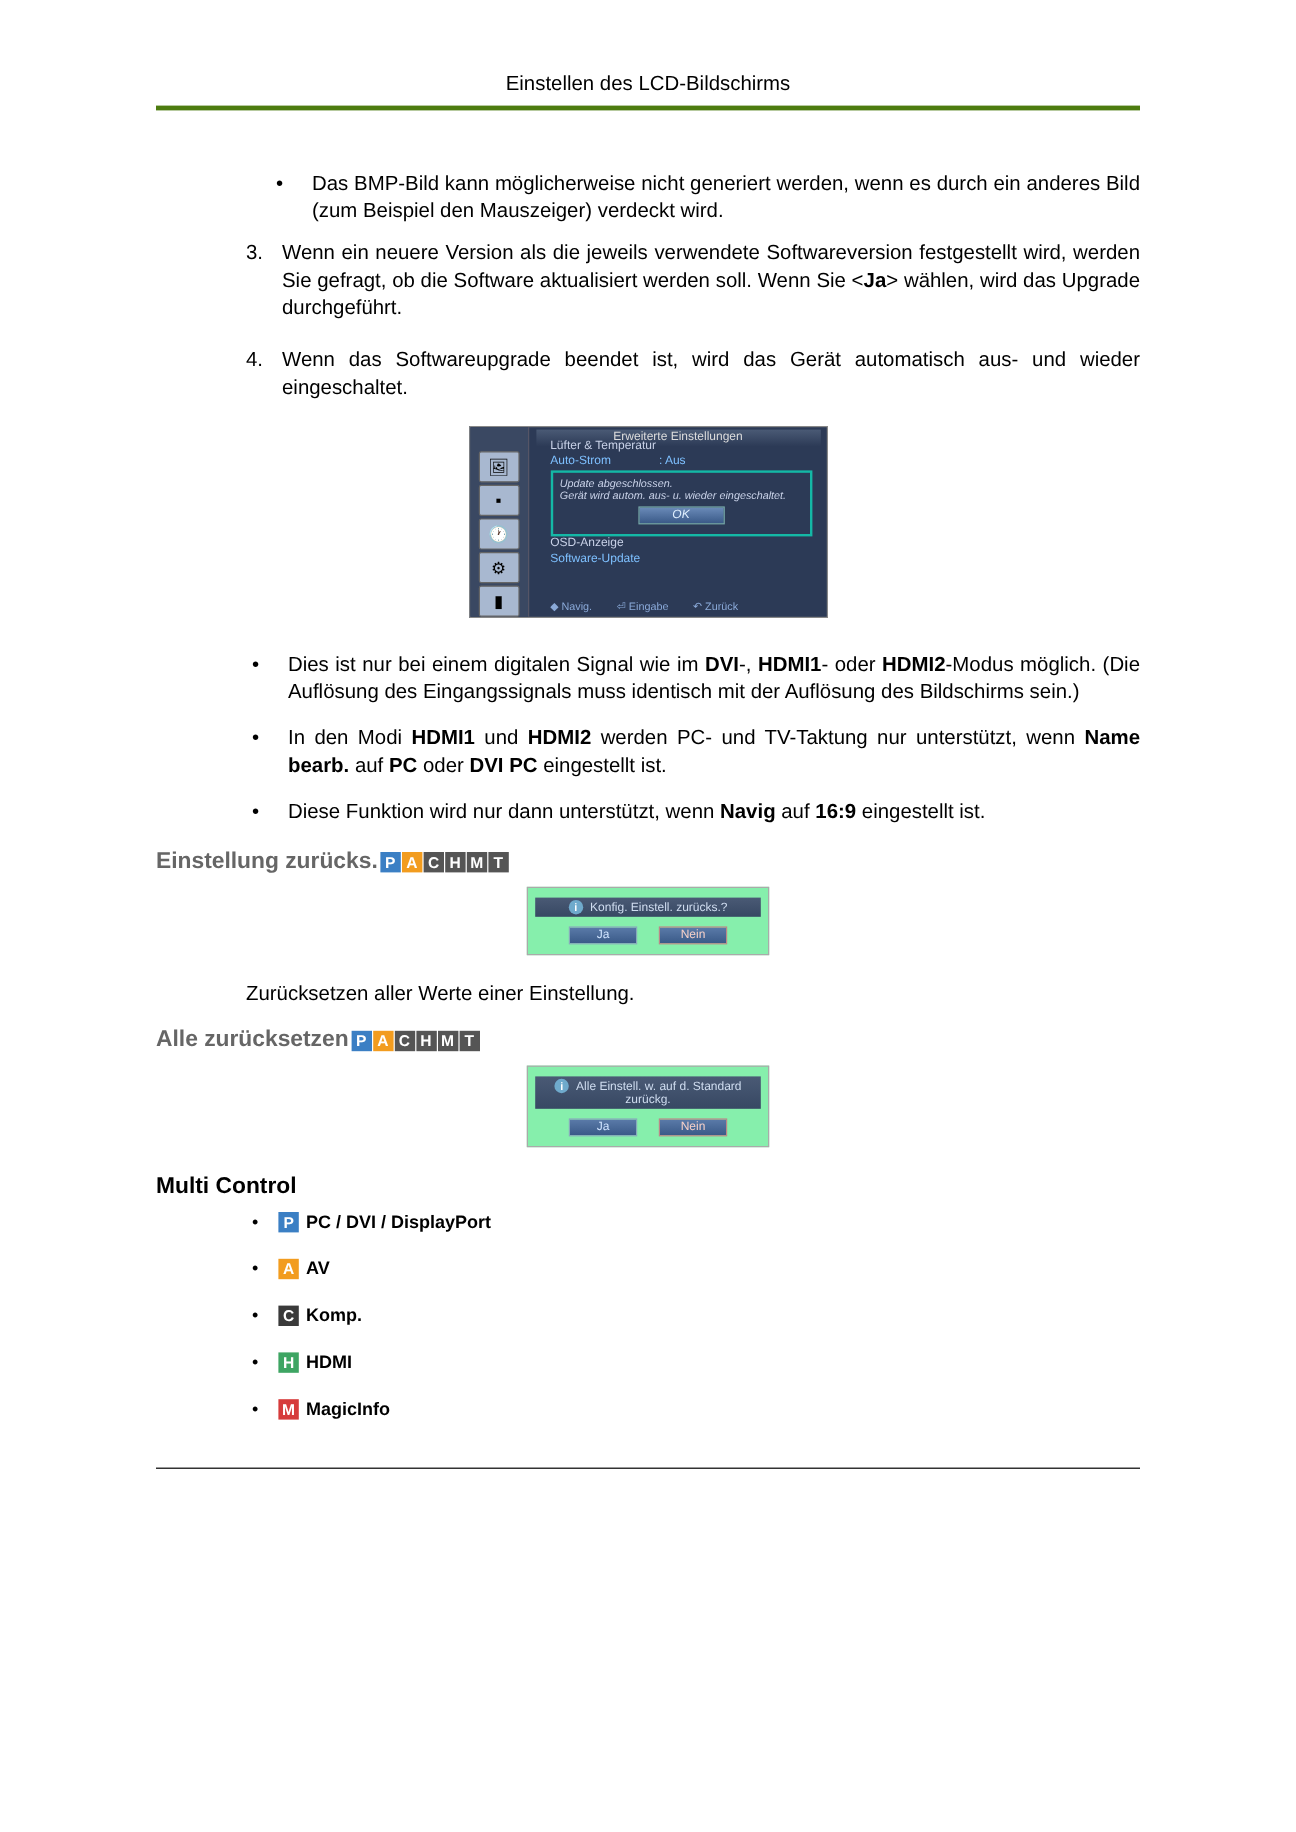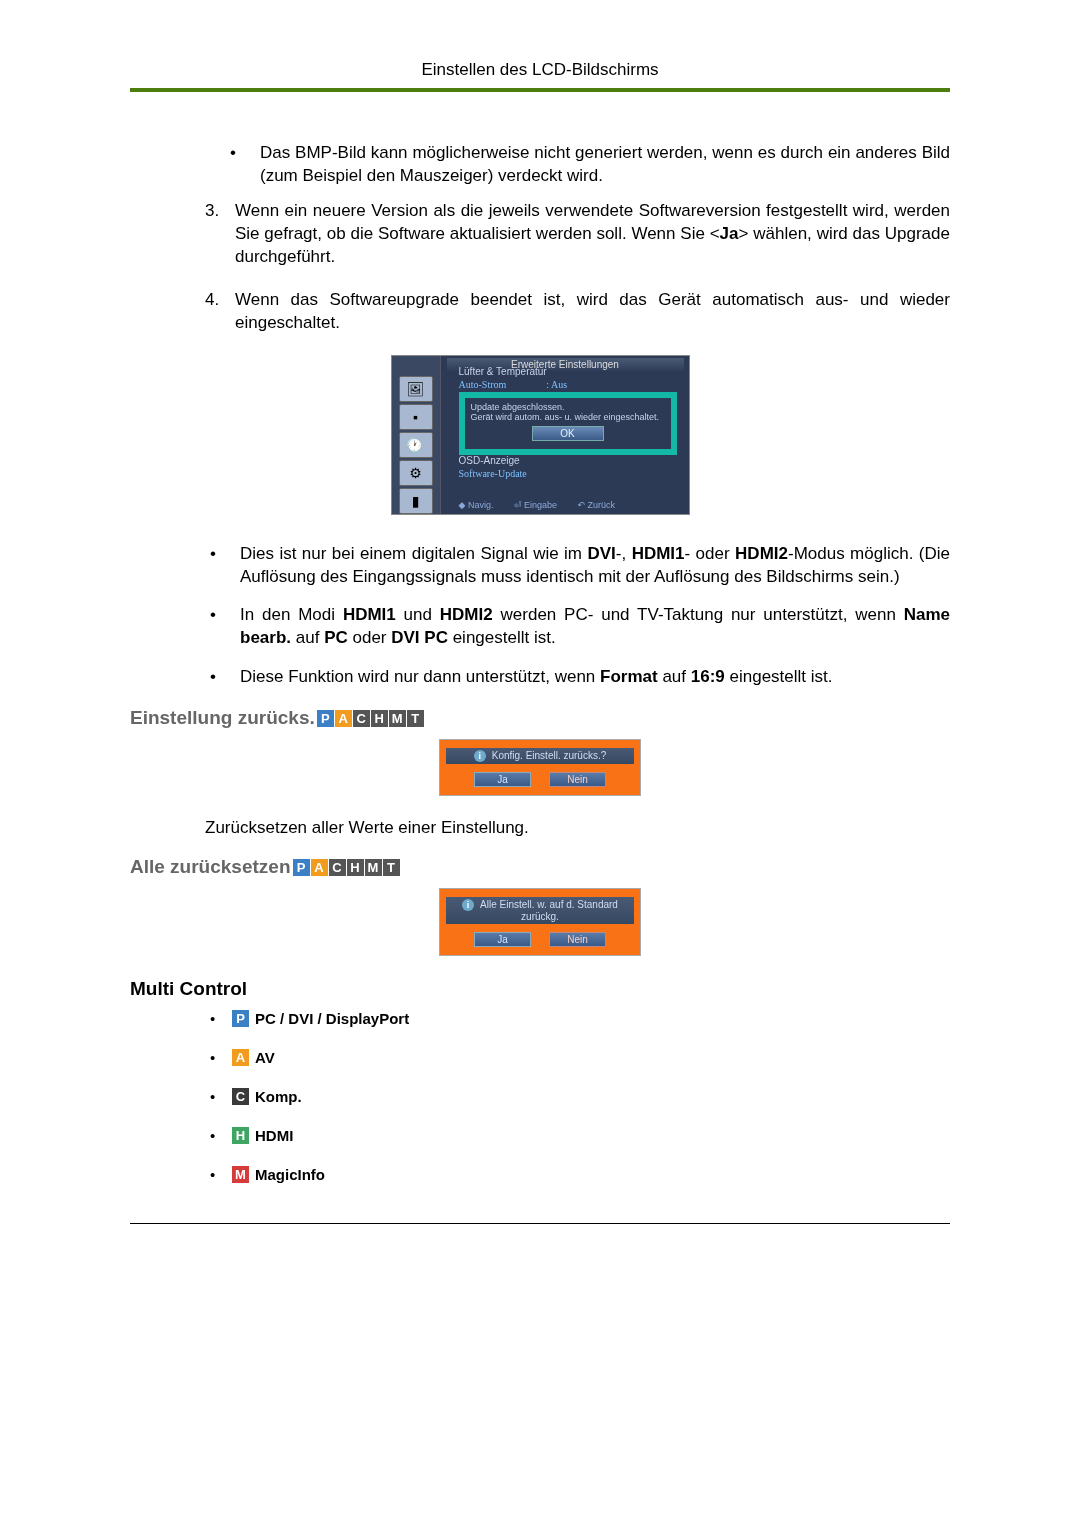--- a/index.html
+++ b/index.html
@@ -89,28 +89,29 @@
       justify-content: center;
       font-size: 14px;
     }
     .osd-main {
       flex: 1;
       padding: 10px 12px 0 18px;
       color: #c9d2e8;
       position: relative;
     }
     .osd-row { margin-bottom: 2px; font-size: 10px; }
-    .osd-row.highlight { color: #7ec0ff; font-family: Liberation Serif, serif; }
+    .osd-row.highlight { color: #7ec0ff; }
     .osd-row .val { display: inline-block; margin-left: 40px; }
     .osd-box-msg {
-      border: 6px solid #14b8a6;
+      border: 2px solid #14b8a6;
       padding: 4px 6px 8px 6px;
       margin: 0 0;
       font-size: 9px;
       color: #c9d2e8;
+      font-style: italic;
     }
     .osd-ok-btn {
       display: block;
       width: 70px;
       margin: 4px auto 0 auto;
       background: linear-gradient(to bottom, #6a8ab8, #3a5a88);
       color: #e0f0ff;
       text-align: center;
       font-size: 10px;
       padding: 1px 0;
@@ -181,21 +182,21 @@
     }
     .badge.p { background: #3b7fc4; }
     .badge.a { background: #f29c1f; }
     .badge.c { background: #555; }
     .badge.h { background: #555; }
     .badge.m { background: #555; }
     .badge.t { background: #555; }
     .dialog-box {
       width: 188px;
       margin: 8px auto 22px auto;
-      background: #f97316;
+      background: #86efac;
       border: 1px solid #aaa;
       padding: 8px 6px;
       color: #d0ddf0;
       font-size: 10px;
       text-align: center;
     }
     .dialog-msg {
       margin-bottom: 8px;
       background: linear-gradient(to bottom, #4a5a75, #374863);
       padding: 2px;
@@ -324,21 +325,21 @@
       <div class="hinweis-item">
         <span class="bullet-marker">•</span>
         <span>Dies ist nur bei einem digitalen Signal wie im <b>DVI</b>-, <b>HDMI1</b>- oder <b>HDMI2</b>-Modus möglich. (Die Auflösung des Eingangssignals muss identisch mit der Auflösung des Bildschirms sein.)</span>
       </div>
       <div class="hinweis-item">
         <span class="bullet-marker">•</span>
         <span>In den Modi <b>HDMI1</b> und <b>HDMI2</b> werden PC- und TV-Taktung nur unterstützt, wenn <b>Name bearb.</b> auf <b>PC</b> oder <b>DVI PC</b> eingestellt ist.</span>
       </div>
       <div class="hinweis-item">
         <span class="bullet-marker">•</span>
-        <span>Diese Funktion wird nur dann unterstützt, wenn <b>Format</b> auf <b>16:9</b> eingestellt ist.</span>
+        <span>Diese Funktion wird nur dann unterstützt, wenn <b>Navig</b> auf <b>16:9</b> eingestellt ist.</span>
       </div>
     </div>
 
   <div class="section-heading">
     <span>Einstellung zurücks.</span>
     <span class="mode-badges" id="badges-einstell">
         <span class="badge p">P</span>
         <span class="badge a">A</span>
         <span class="badge c">C</span>
         <span class="badge h">H</span>

